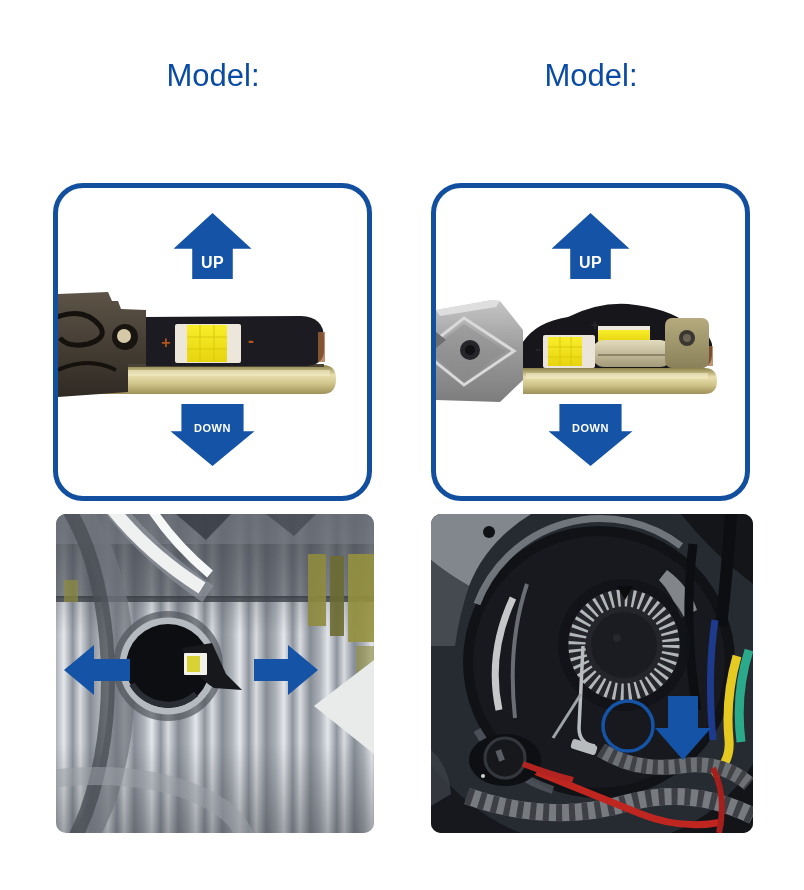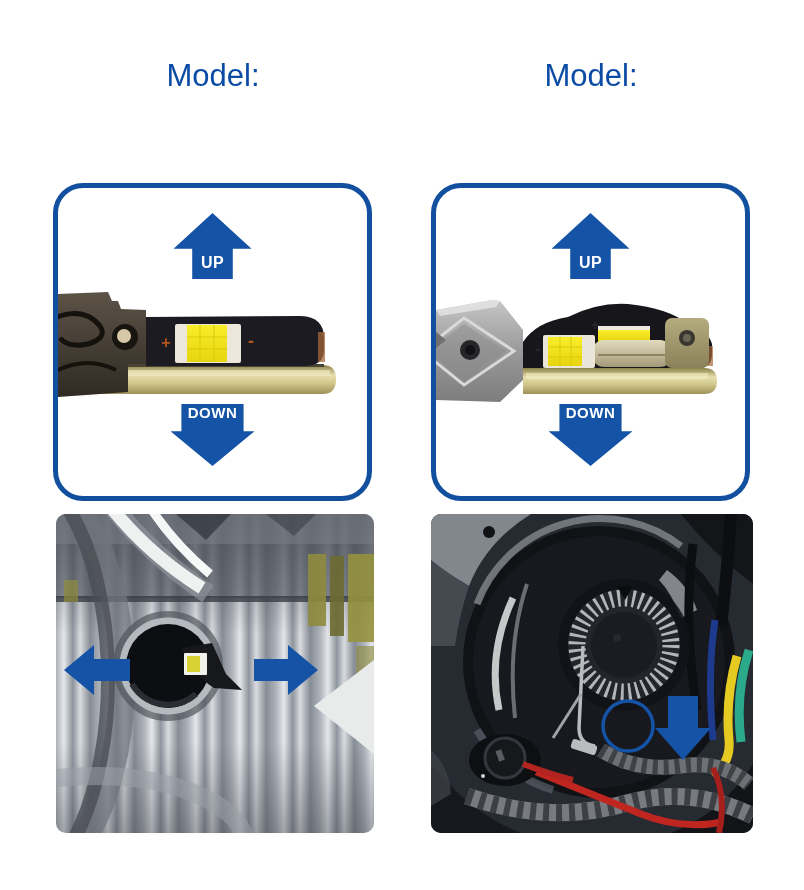--- a/index.html
+++ b/index.html
@@ -13,21 +13,21 @@
   .obox-left{left:53px}.obox-right{left:431px}
   .arrow-up{position:absolute;left:50%;transform:translateX(-50%);top:25px;width:78px;height:66px;
         background:var(--accent,#1453a5);
         clip-path:polygon(50% 0,100% 54%,76% 54%,76% 100%,24% 100%,24% 54%,0 54%);
         display:flex;align-items:flex-end;justify-content:center;box-sizing:border-box;
         color:#fff;font-weight:bold;font-size:16px;padding-bottom:7px;letter-spacing:.5px;}
   .arrow-down{position:absolute;left:50%;transform:translateX(-50%);bottom:30px;width:84px;height:62px;
         background:var(--accent,#1453a5);
         clip-path:polygon(13% 0,87% 0,87% 44%,100% 44%,50% 100%,0 44%,13% 44%);
         display:flex;align-items:flex-start;justify-content:center;box-sizing:border-box;
-        color:#fff;font-weight:bold;font-size:15px;padding-top:0;letter-spacing:.5px;}
+        color:#fff;font-weight:bold;font-size:11px;padding-top:18px;letter-spacing:.5px;}
   .bulbshot{position:absolute;left:0;top:100px;}
   .photo{position:absolute;top:514px;height:319px;border-radius:10px;overflow:hidden;}
   .photo-left{left:56px;width:318px;}
   .photo-right{left:431px;width:322px;}
   .accent-fill{fill:var(--accent,#1453a5);}
   .accent-stroke{stroke:var(--accent,#1453a5);}
   svg{display:block;}
   svg text{font-family:"Liberation Sans",sans-serif;}
 </style>
 </head>

